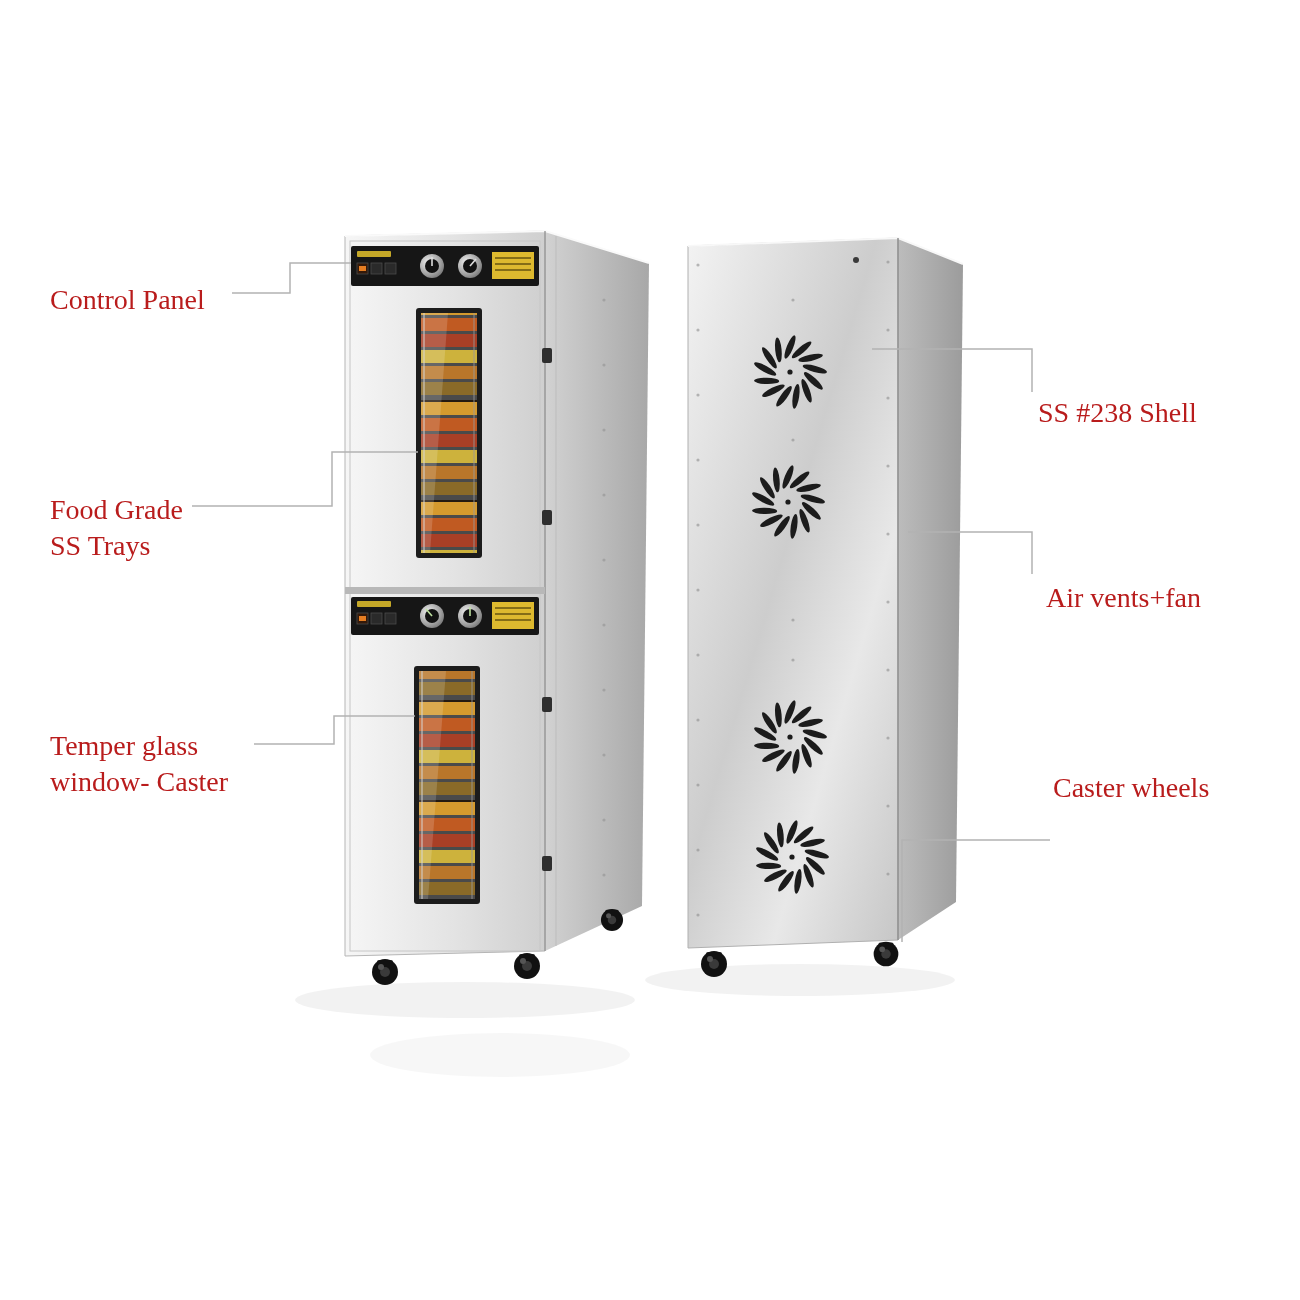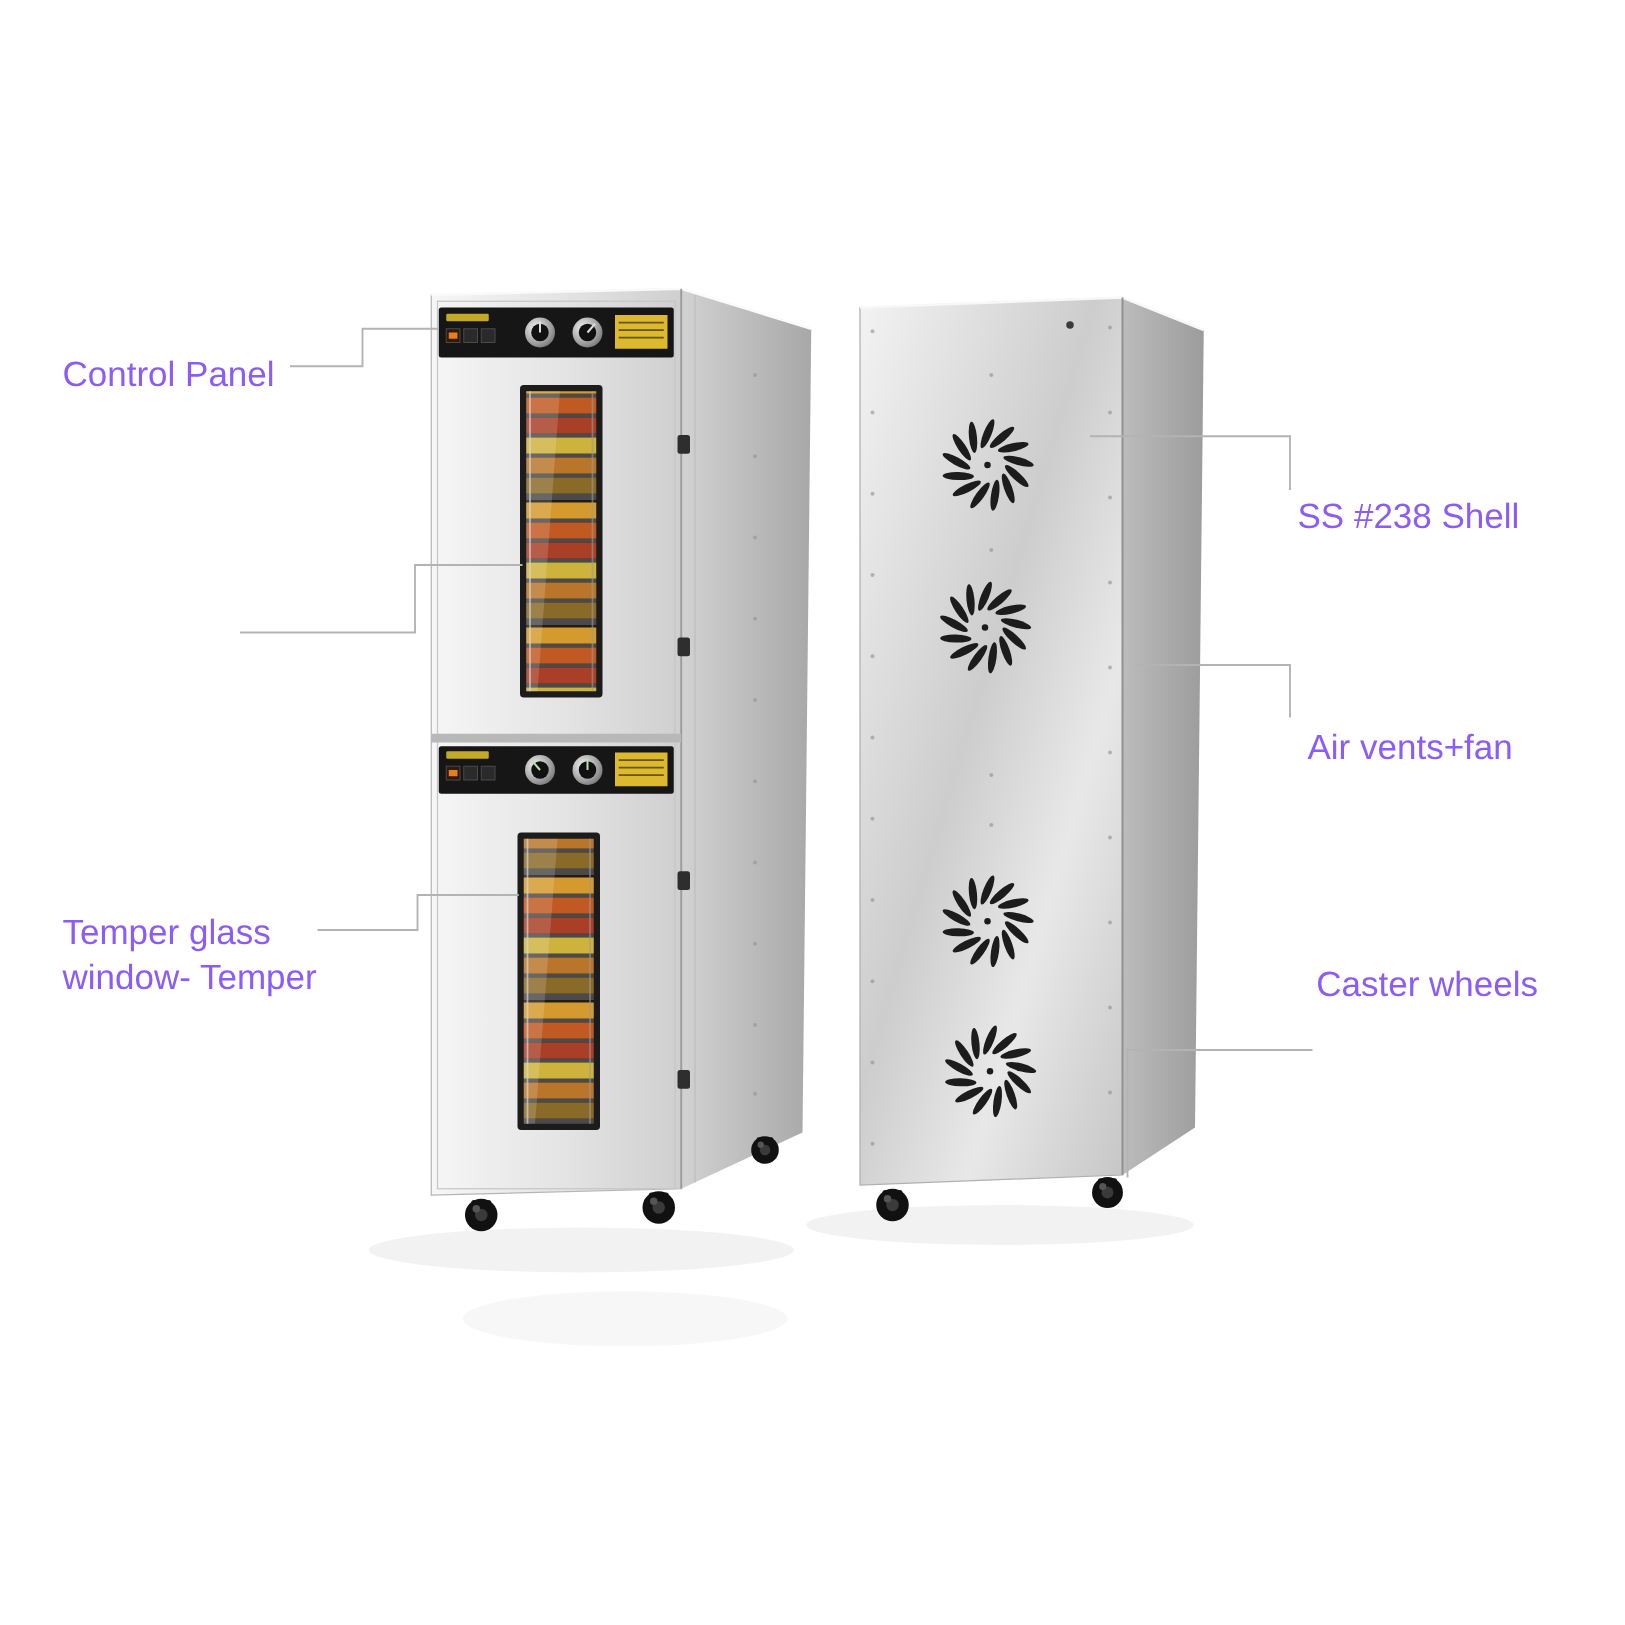--- a/index.html
+++ b/index.html
@@ -1,19 +1,19 @@
 <!DOCTYPE html>
 <html><head>
 <meta charset="utf-8">
 <style>
   html,body{margin:0;padding:0;background:#ffffff;}
   .stage{position:relative;width:1300px;height:1300px;background:#ffffff;overflow:hidden;
          font-family:"Liberation Serif", serif;}
   .stage svg{position:absolute;left:0;top:0;}
-  .label{position:absolute;font-family:Liberation Sans, sans-serif;font-size:28px;color:#8b5cf6;
+  .label{position:absolute;font-family:Liberation Serif, serif;font-size:28px;color:#b91c1c;
          line-height:1.3;white-space:nowrap;}
 </style>
 </head>
 <body>
 
 <div class="stage">
 
 <svg width="1300" height="1300" viewBox="0 0 1300 1300">
   <defs>
     <linearGradient id="gFront" x1="0" y1="0" x2="1" y2="0">
@@ -251,24 +251,28 @@
     <polyline points="192,506 332,506 332,452 418,452"></polyline>
     <polyline points="254,744 334,744 334,716 415,716"></polyline>
     <polyline points="872,349 1032,349 1032,392"></polyline>
     <polyline points="908,532 1032,532 1032,574"></polyline>
     <polyline points="1050,840 902,840 902,942"></polyline>
   </g>
 </svg>
 
 <div class="label" style="left:50px;top:282px;">Control Panel</div>
 
+<div class="label" style="left:50px;top:492px;">
+  <div>Food Grade</div>
+  <div>SS Trays</div>
+</div>
 
 <div class="label" style="left:50px;top:728px;">
   <div>Temper glass</div>
-  <div>window- Temper</div>
+  <div>window- Caster</div>
 </div>
 
 <div class="label" style="left:1038px;top:395px;">SS #238 Shell</div>
 
 <div class="label" style="left:1046px;top:580px;text-align:center;">Air vents+fan</div>
 
 <div class="label" style="left:1053px;top:770px;">Caster wheels</div>
 
 </div>
 

